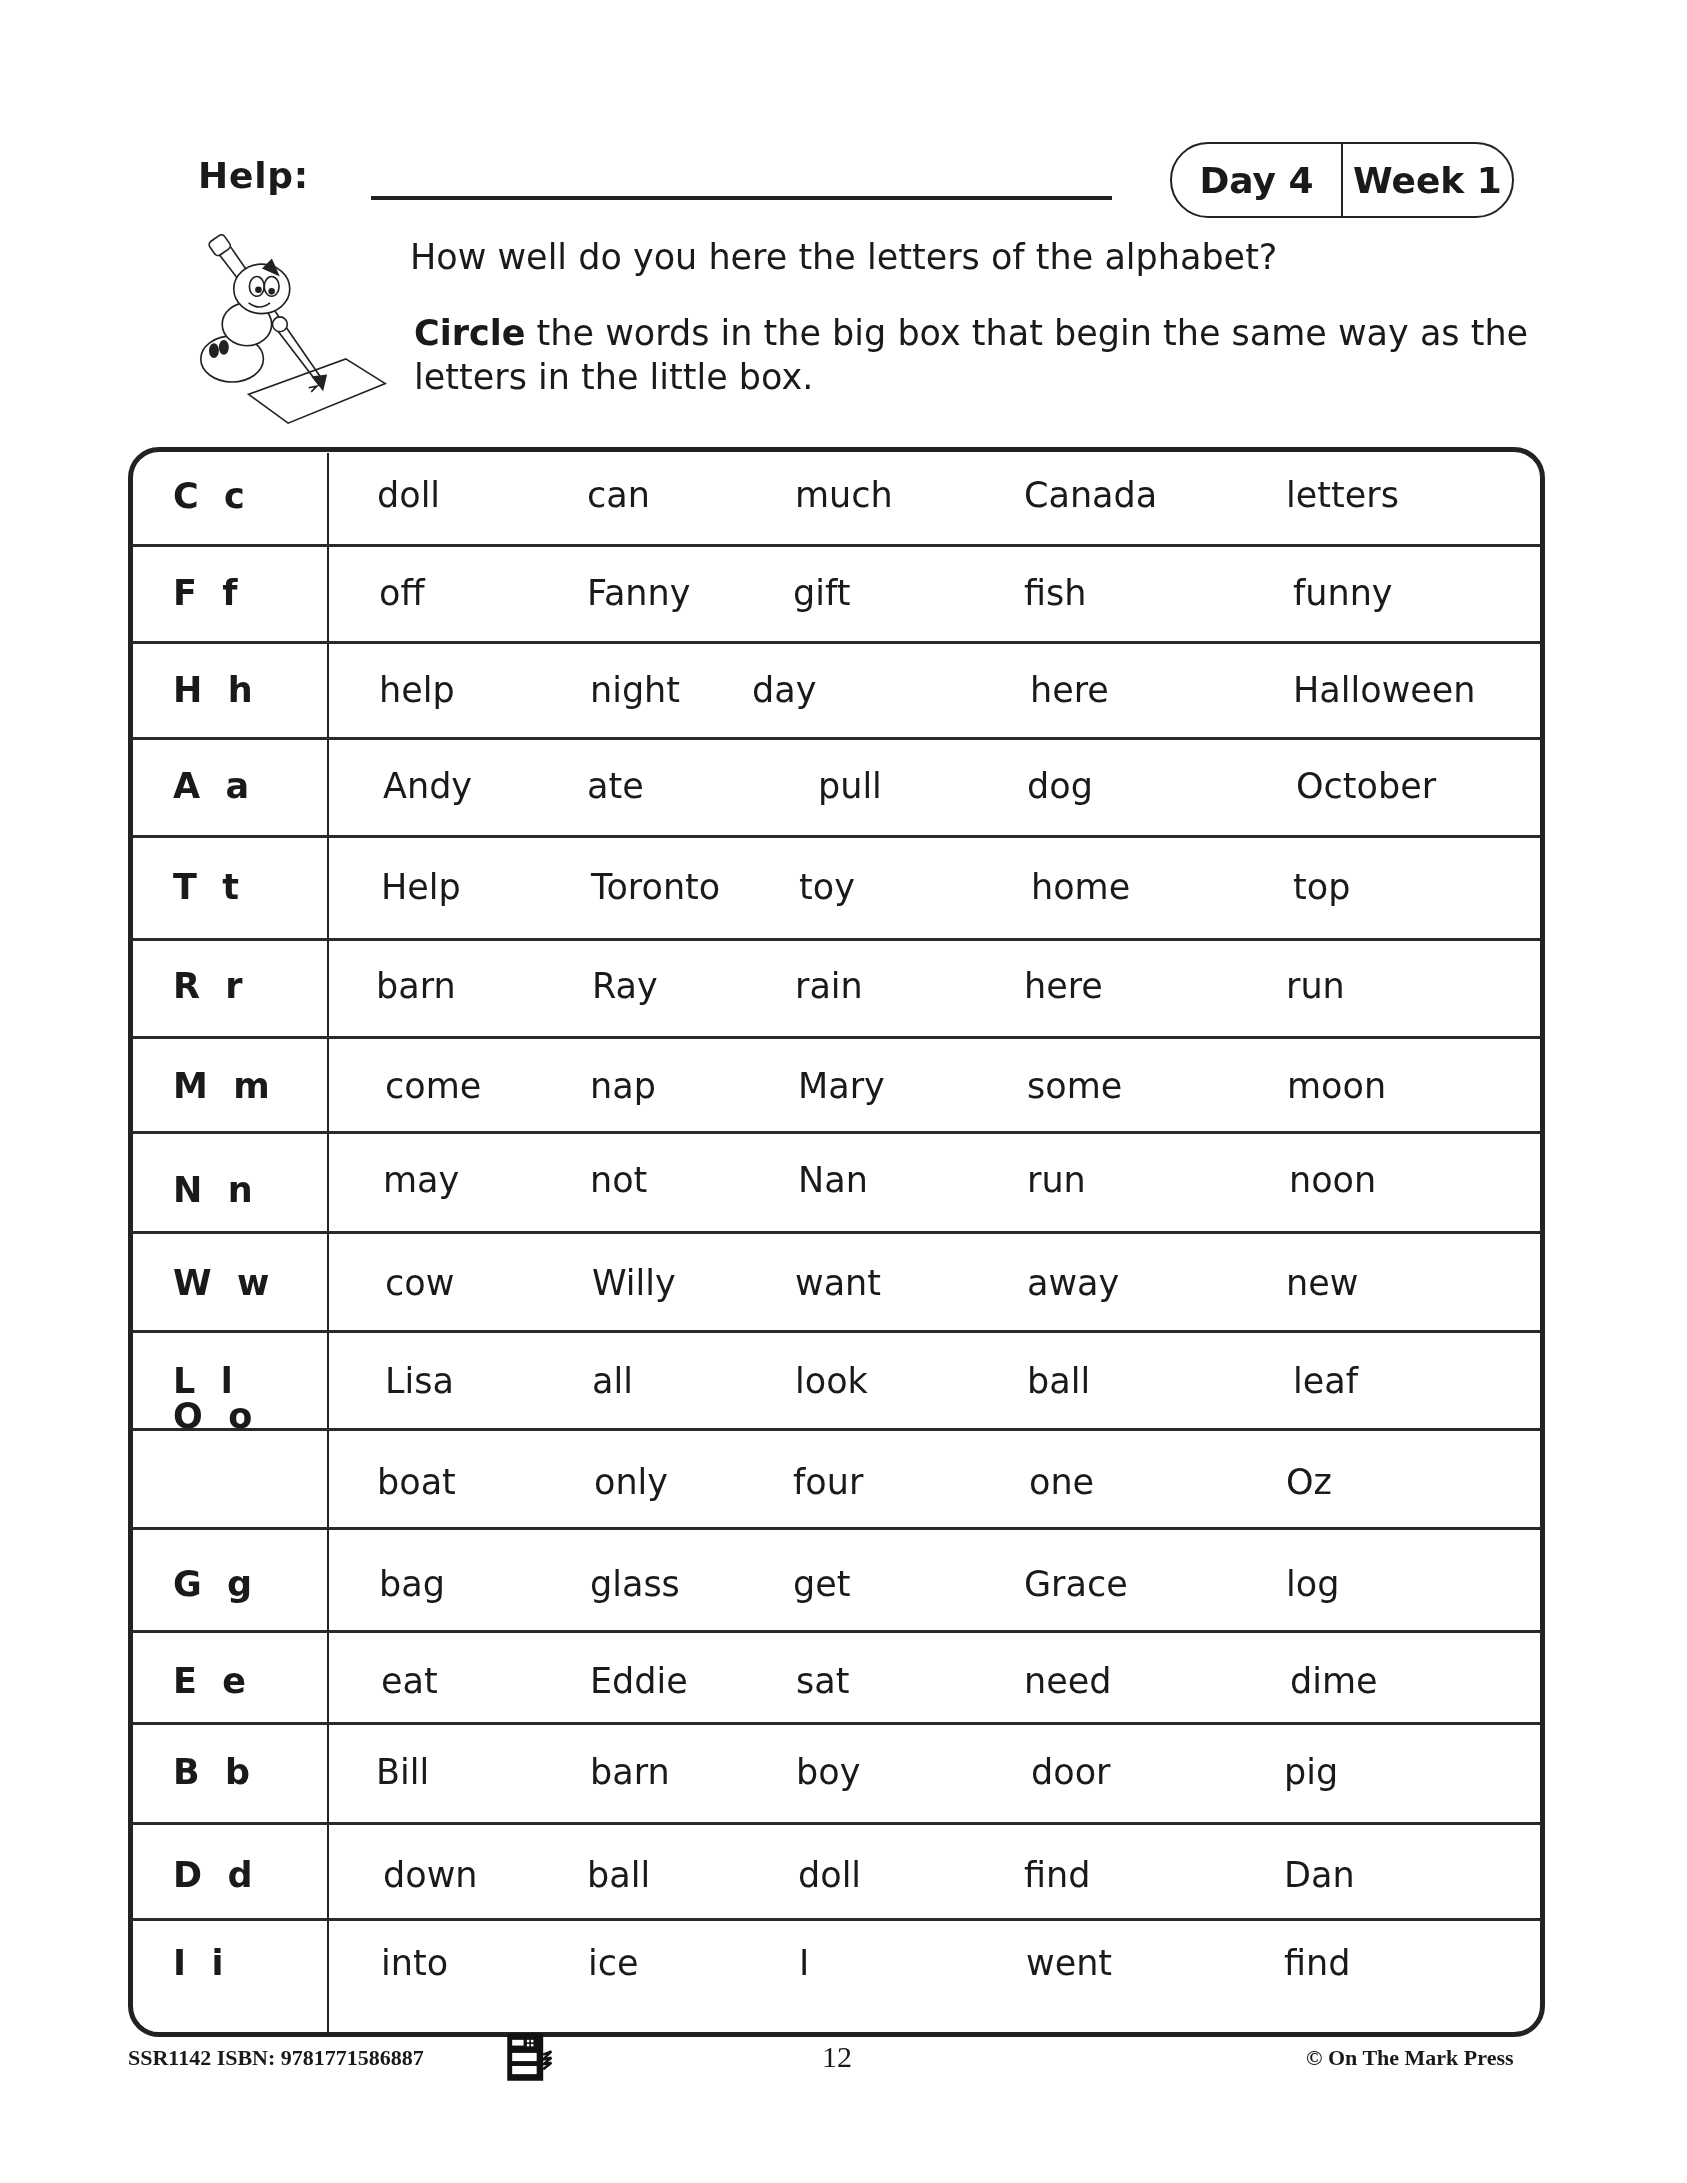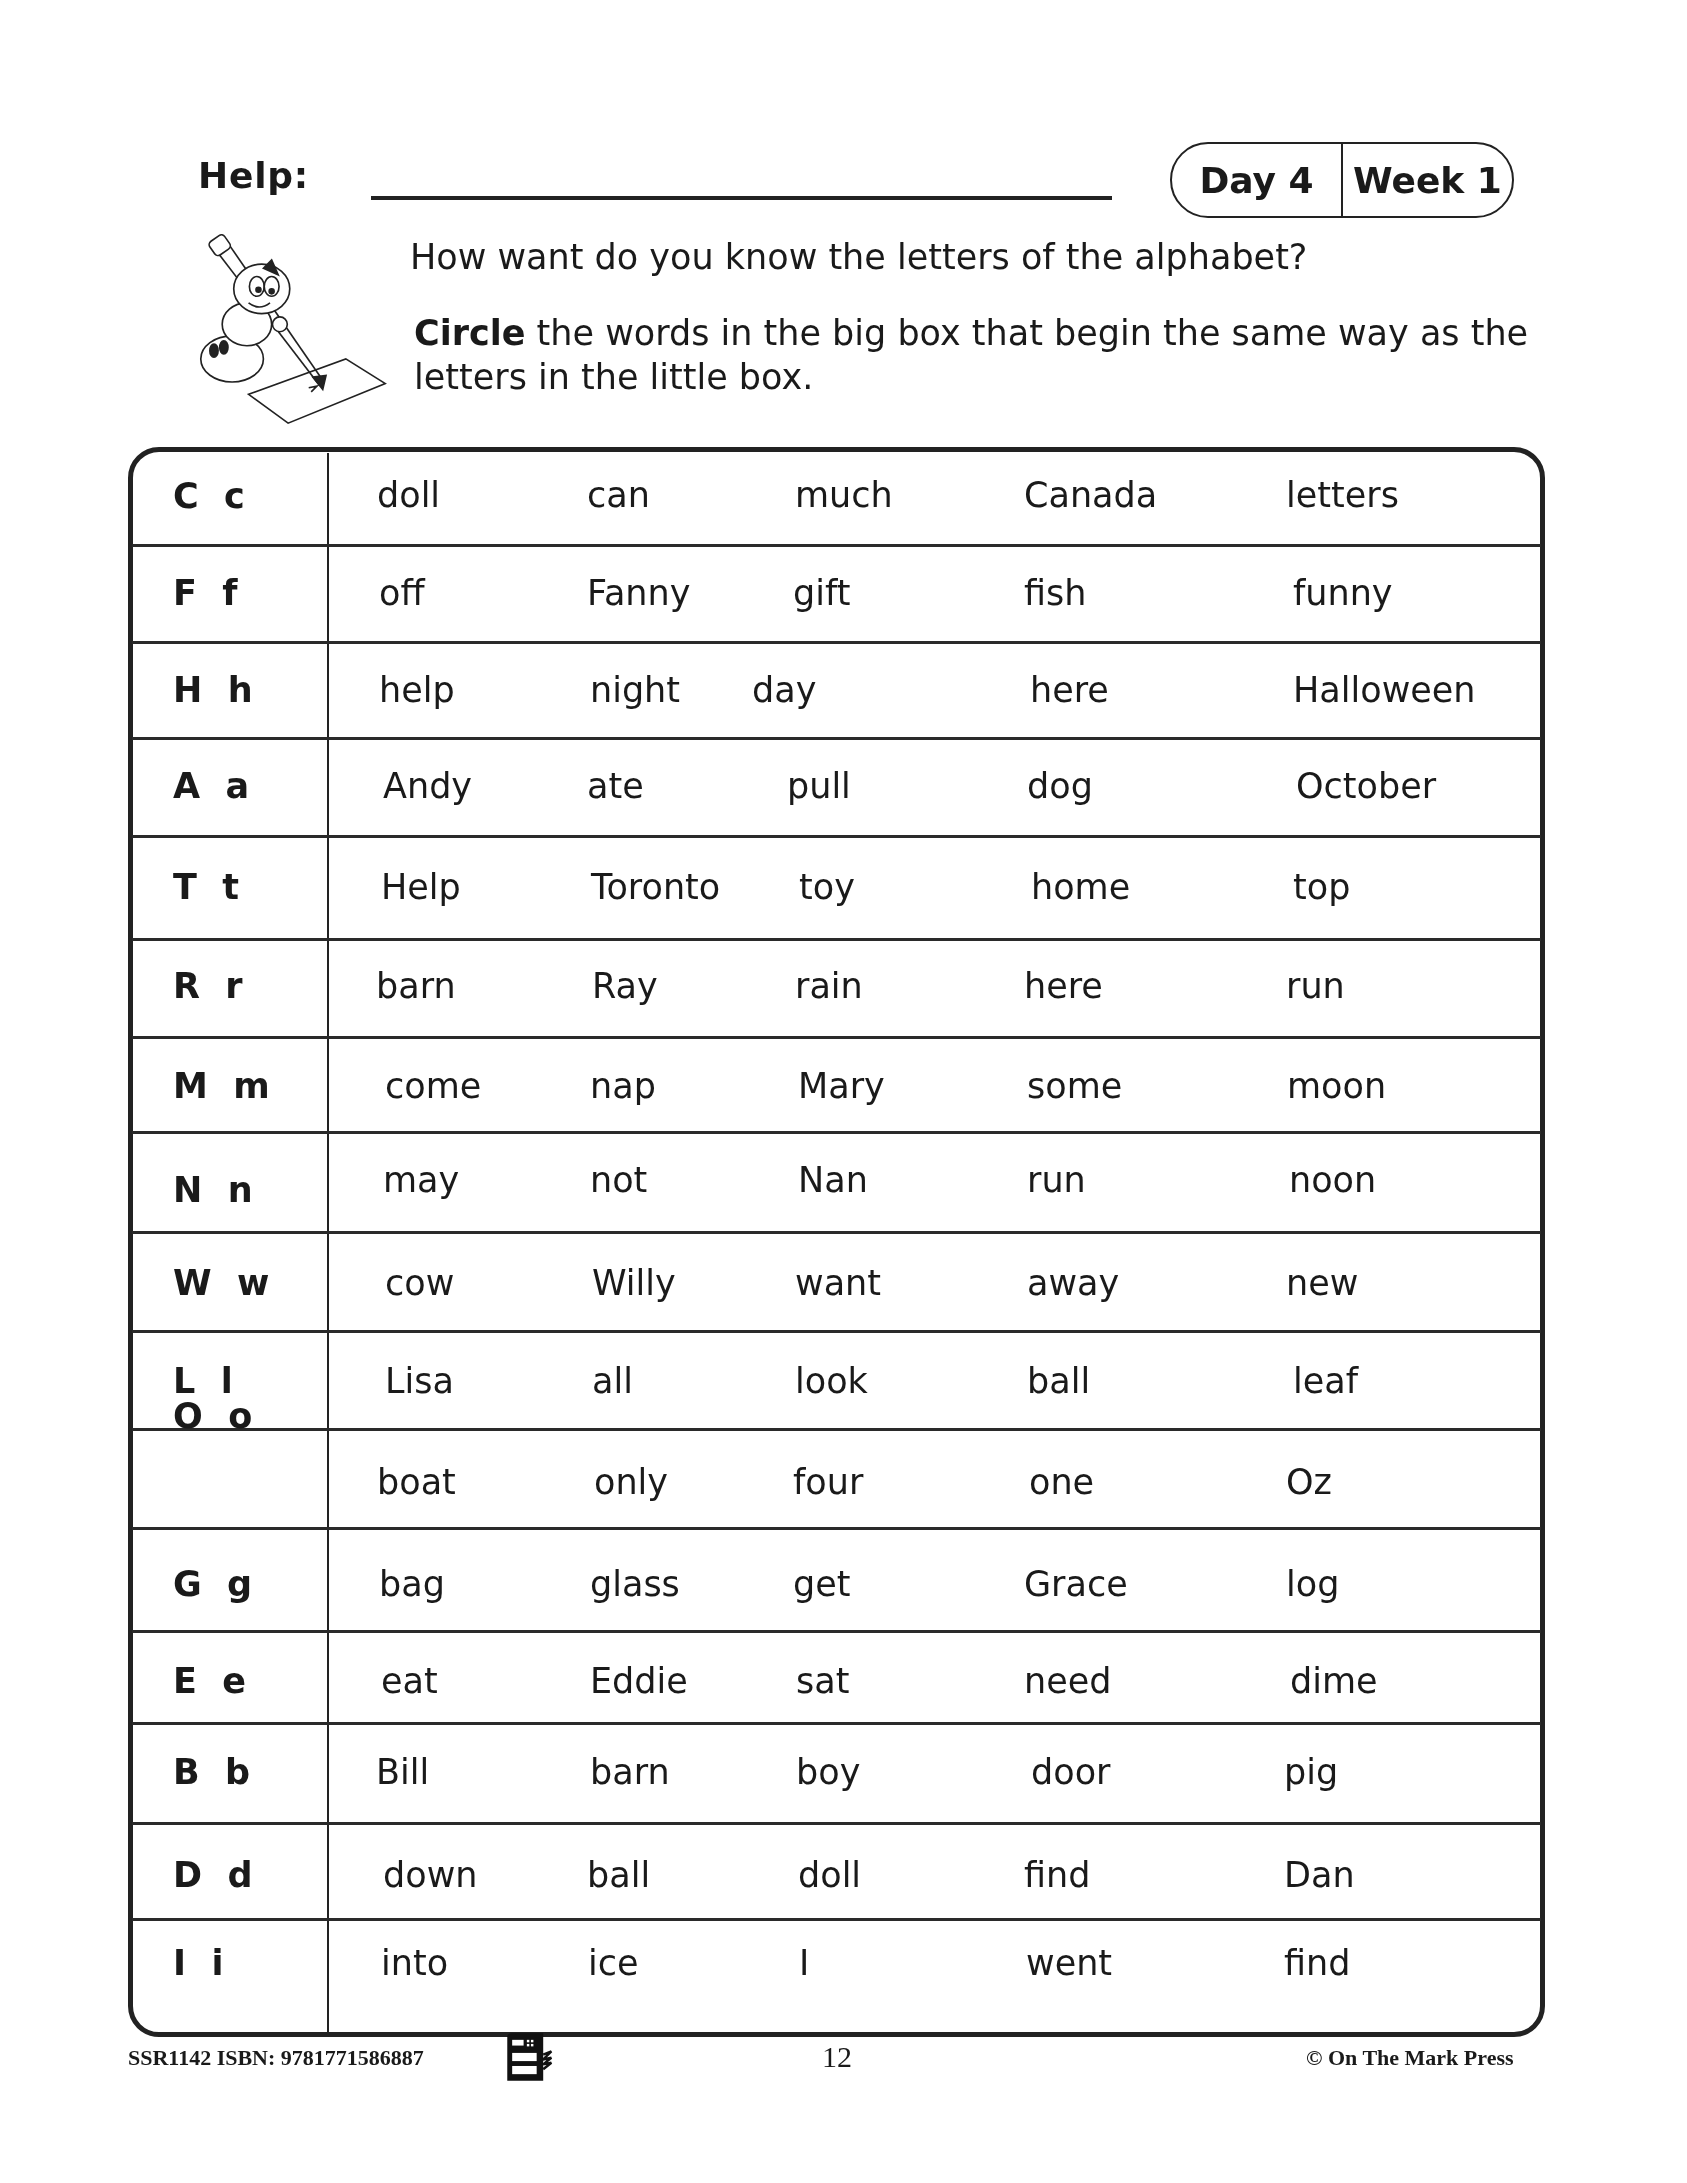--- a/index.html
+++ b/index.html
@@ -79,21 +79,21 @@
 
     <ellipse cx="40" cy="150" rx="5" ry="8" fill="#222"></ellipse>
     <ellipse cx="52" cy="146" rx="5" ry="8" fill="#222"></ellipse>
 
     <circle cx="120" cy="118" r="9" fill="#fff"></circle>
 
     <path d="M155,195 L165,193 L158,200"></path>
   </g>
 </svg>
 
-<div class="abs q1">How want do you know the letters of the alphabet?</div>
+<div class="abs q1">How well do you here the letters of the alphabet?</div>
 <div class="abs q2"><b>Circle</b><span> the words in the big box that begin the same way as the letters in the little box.</span></div>
 
 <div class="abs table"></div>
 <div class="abs col-divider"></div>
 
 <div class="abs row-line" style="top:544px"></div>
 <div class="abs row-line" style="top:641px"></div>
 <div class="abs row-line" style="top:737px"></div>
 <div class="abs row-line" style="top:835px"></div>
 <div class="abs row-line" style="top:938px"></div>
@@ -125,21 +125,21 @@
 <div class="abs letter" style="top:670px">H h</div>
 <div class="abs word" style="left:379px;top:670px">help</div>
 <div class="abs word" style="left:590px;top:670px">night</div>
 <div class="abs word" style="left:752px;top:670px">day</div>
 <div class="abs word" style="left:1030px;top:670px">here</div>
 <div class="abs word" style="left:1293px;top:670px">Halloween</div>
 
 <div class="abs letter" style="top:766px">A a</div>
 <div class="abs word" style="left:383px;top:766px">Andy</div>
 <div class="abs word" style="left:587px;top:766px">ate</div>
-<div class="abs word" style="left:787px;top:766px">pull</div>
+<div class="abs word" style="left:818px;top:766px">pull</div>
 <div class="abs word" style="left:1027px;top:766px">dog</div>
 <div class="abs word" style="left:1296px;top:766px">October</div>
 
 <div class="abs letter" style="top:867px">T t</div>
 <div class="abs word" style="left:381px;top:867px">Help</div>
 <div class="abs word" style="left:591px;top:867px">Toronto</div>
 <div class="abs word" style="left:799px;top:867px">toy</div>
 <div class="abs word" style="left:1031px;top:867px">home</div>
 <div class="abs word" style="left:1293px;top:867px">top</div>
 

